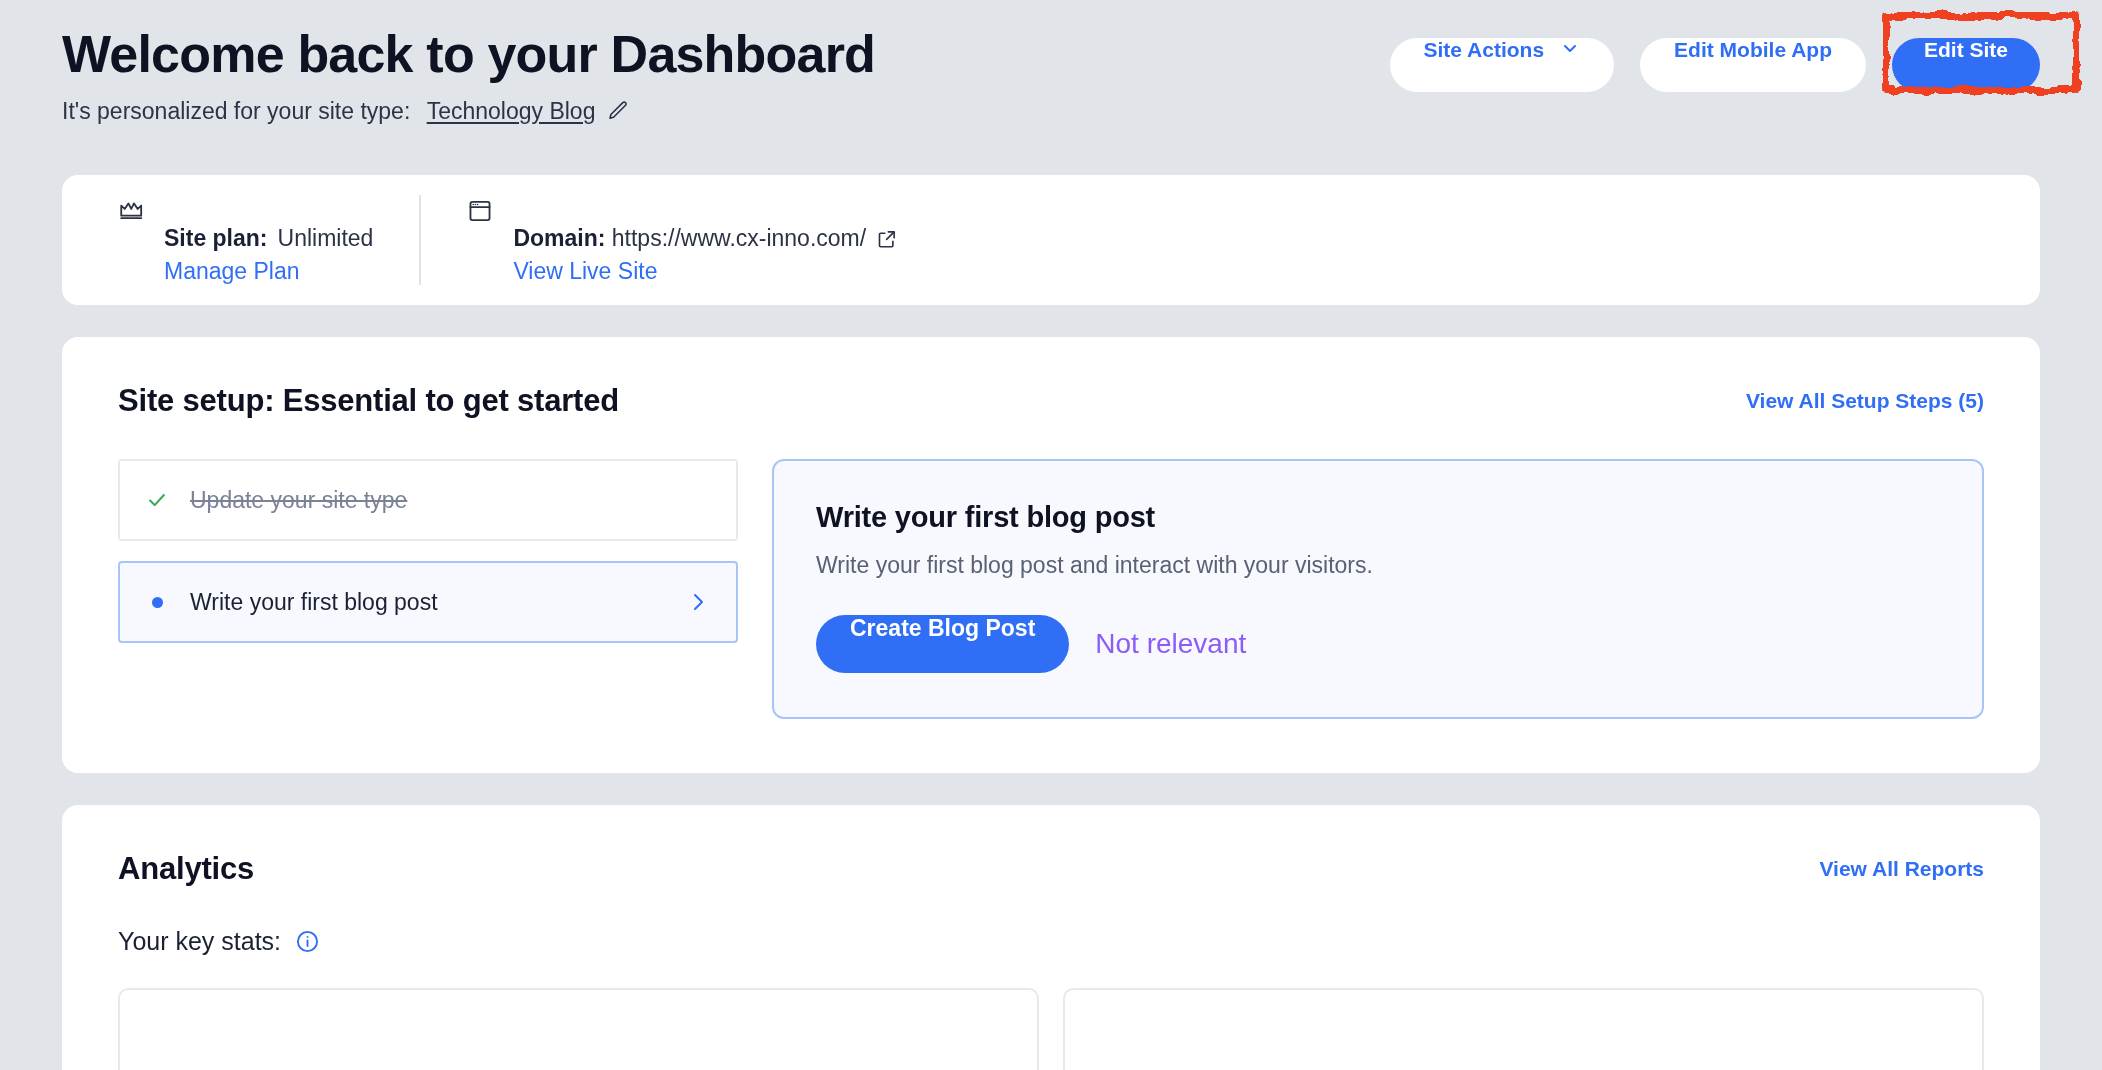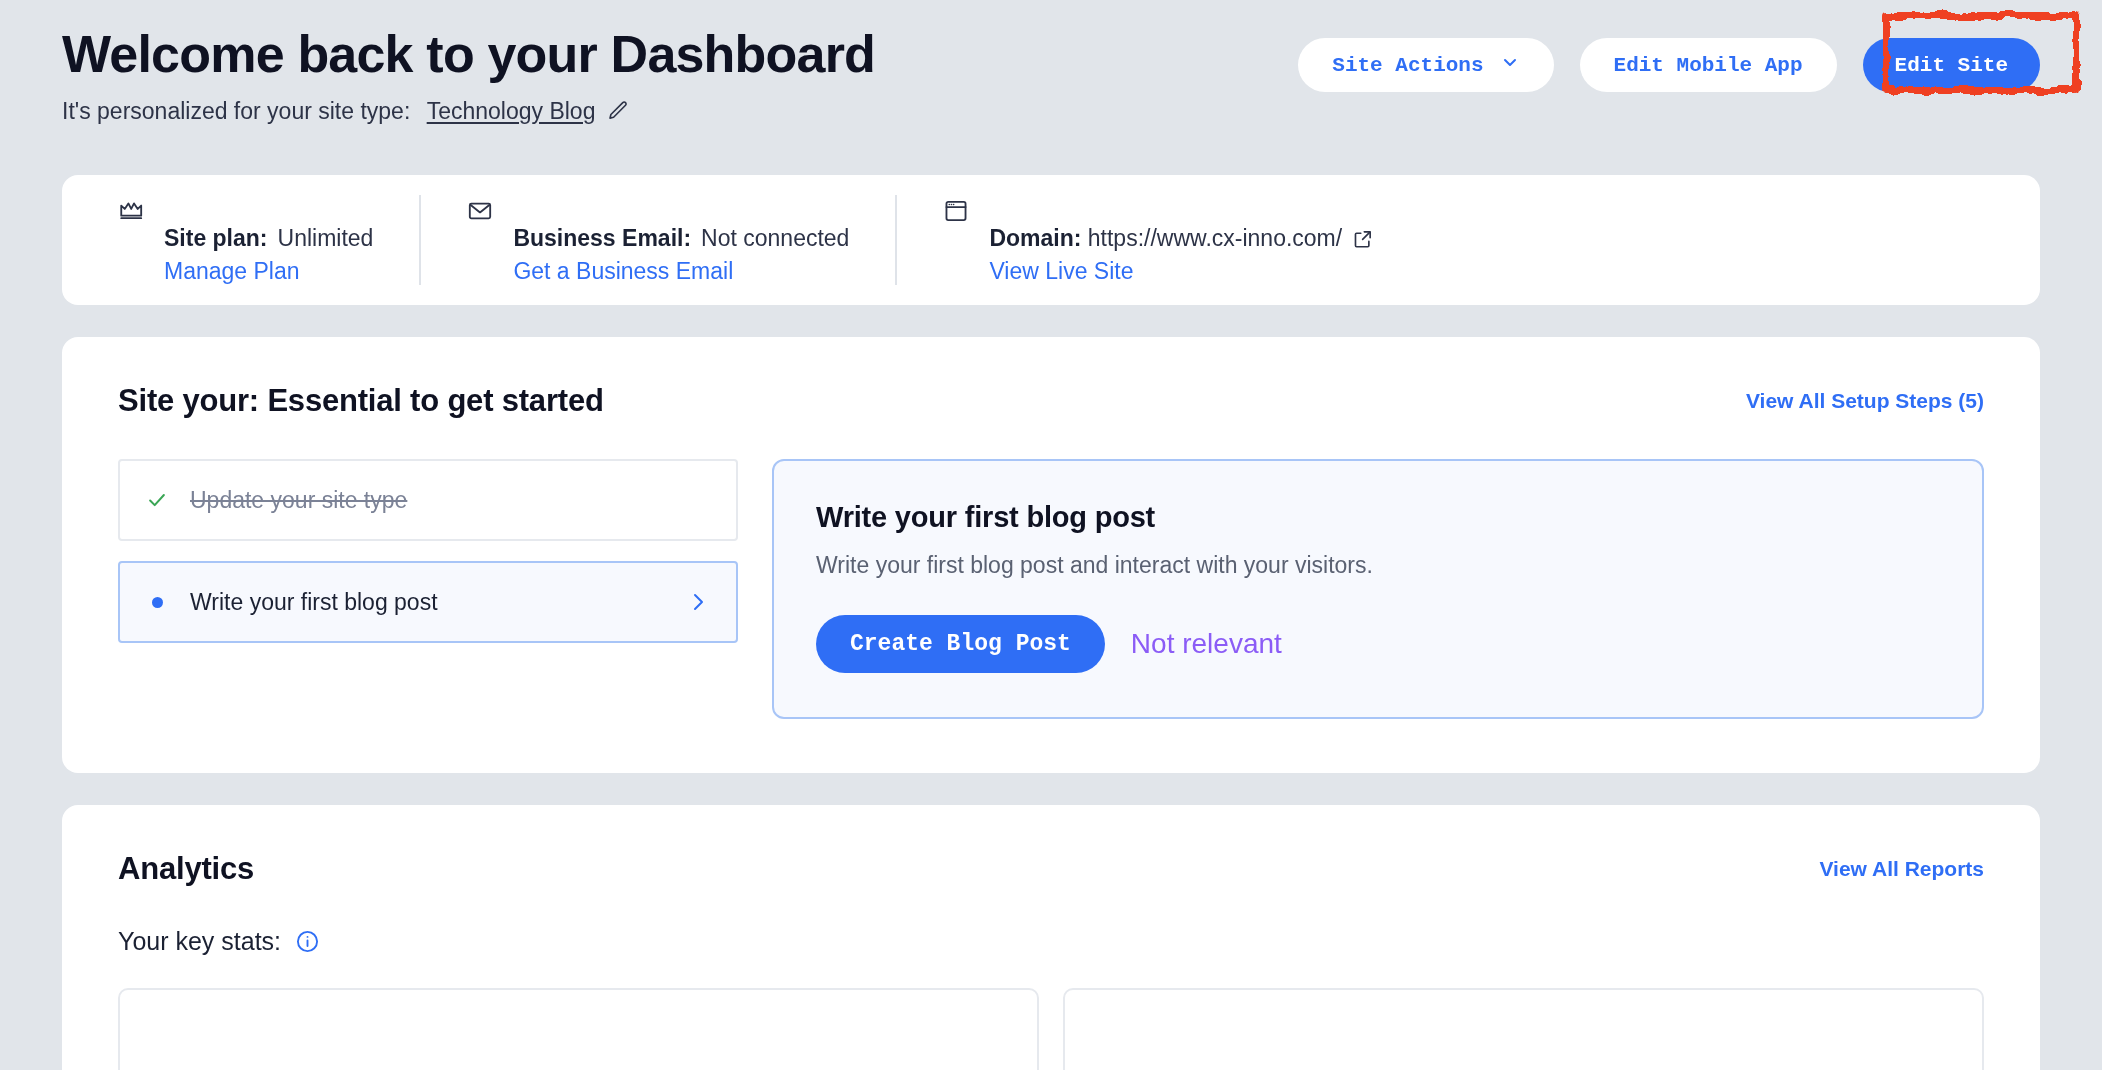--- a/index.html
+++ b/index.html
@@ -65,28 +65,28 @@
   .header-actions {
     position: absolute;
     top: 38px;
     right: 0;
     display: flex;
     align-items: center;
     gap: 26px;
   }
   .btn {
     border: none;
-    font-family: Liberation Mono, monospace;
+    font-family: Liberation Sans, sans-serif;
     font-size: 21px;
     font-weight: 700;
     cursor: pointer;
     border-radius: 999px;
     white-space: nowrap;
     display: inline-flex;
-    align-items: center;
+    align-items: flex-start;
     justify-content: center;
   }
   .btn-white {
     background: #ffffff;
     color: #2f6ef5;
     height: 54px;
     padding: 0 34px;
     gap: 16px;
   }
   .btn-blue {
@@ -348,35 +348,20 @@
       </span>
       <span class="info-lines">
         <span class="info-line1">
           <span class="info-label">Site plan:</span>
             <span> Unlimited</span>
         </span>
         <a class="info-link">Manage Plan</a>
       </span>
     </div>
 
-    <div class="info-item">
-      <span class="info-icon">
-        <svg width="26" height="26" viewBox="0 0 24 24" fill="none" stroke="#2d3347" stroke-width="1.7" stroke-linejoin="round">
-          <rect x="2.6" y="5.2" width="18.8" height="13.6" rx="1.4"></rect>
-          <path d="M3.4 6.4l8.6 6.9 8.6-6.9" stroke-linecap="round"></path>
-        </svg>
-      </span>
-      <span class="info-lines">
-        <span class="info-line1">
-          <span class="info-label">Business Email:</span>
-            <span> Not connected</span>
-        </span>
-        <a class="info-link">Get a Business Email</a>
-      </span>
-    </div>
 
     <div class="info-item">
       <span class="info-icon">
         <svg width="26" height="26" viewBox="0 0 24 24" fill="none" stroke="#2d3347" stroke-width="1.7" stroke-linejoin="round">
           <rect x="3.2" y="3.6" width="17.6" height="16.8" rx="1.6"></rect>
           <path d="M3.2 8.4h17.6" stroke-linecap="round"></path>
           <path d="M5.8 6h.01M7.8 6h.01M9.8 6h.01" stroke-linecap="round" stroke-width="1.5"></path>
         </svg>
       </span>
       <span class="info-lines">
@@ -391,21 +376,21 @@
           </span>
         </span>
         <a class="info-link">View Live Site</a>
       </span>
     </div>
 
   </div>
 
   <div class="card setup-card">
     <div class="section-head">
-      <div class="section-title">Site your: Essential to get started</div>
+      <div class="section-title">Site setup: Essential to get started</div>
       <a class="section-link">View All Setup Steps (5)</a>
     </div>
 
     <div class="setup-body">
 
       <div class="step-list">
         <div class="step done">
           <span class="step-marker">
             <svg width="22" height="22" viewBox="0 0 24 24" fill="none" stroke="#3aa655" stroke-width="2.2" stroke-linecap="round" stroke-linejoin="round">
               <path d="M4.5 12.6l5 5 10-11"></path>

